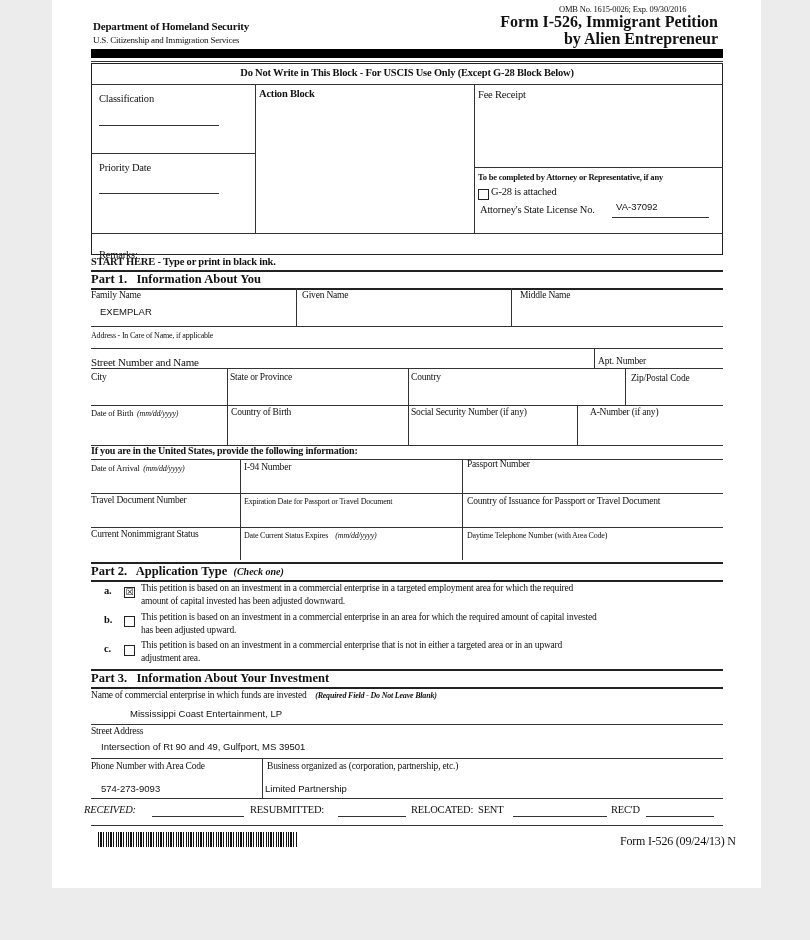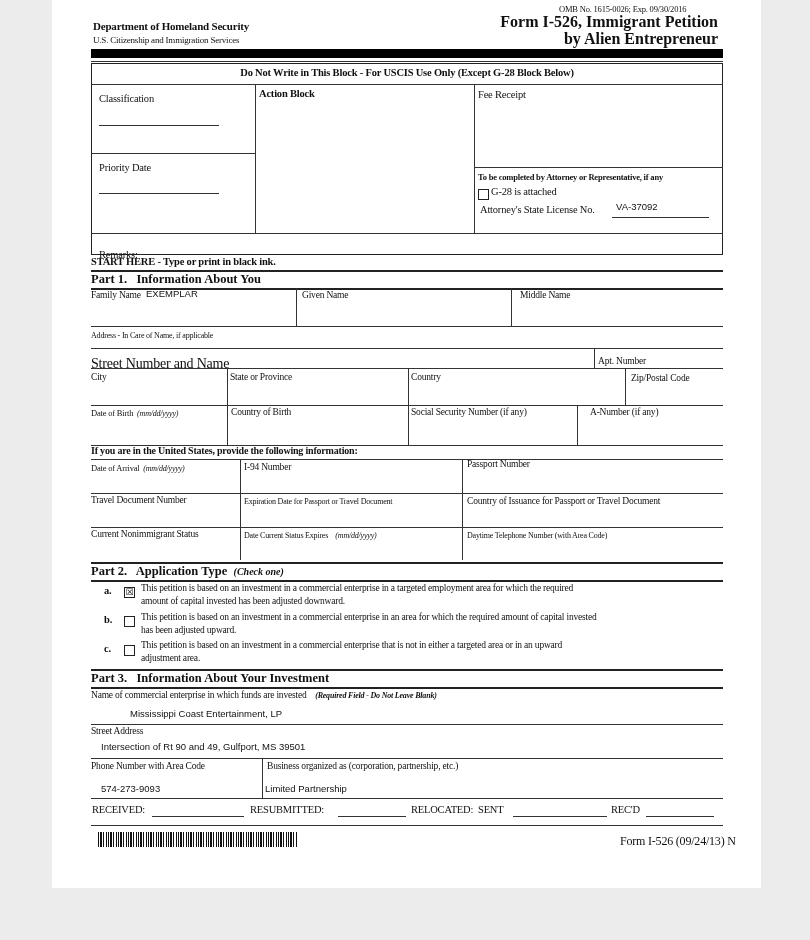--- a/index.html
+++ b/index.html
@@ -56,33 +56,33 @@
 <div class="uline" style="left:612px;top:217px;width:97px;"></div>
 <div class="hline" style="left:91px;top:233px;width:632px;"></div>
 <div class="lbl" style="left:99px;top:249px;">Remarks:</div>
 
 <div class="lbl b" style="left:91px;top:256px;">START HERE - Type or print in black ink.</div>
 <div class="hline thick" style="left:91px;top:270px;width:632px;"></div>
 <div class="part" style="left:91px;top:272px;white-space:pre;">Part 1.   Information About You</div>
 <div class="hline thick" style="left:91px;top:288px;width:632px;"></div>
 
 <div class="lbl small" style="left:91px;top:290px;font-size:9.5px;">Family Name</div>
-<div class="val" style="left:100px;top:288px;margin-left:46px;">EXEMPLAR</div>
+<div class="val" style="left:100px;top:306px;">EXEMPLAR</div>
 <div class="vline" style="left:296px;top:288px;height:38px;"></div>
 <div class="lbl small" style="left:302px;top:290px;font-size:9.5px;">Given Name</div>
 <div class="abs" style="left:300px;top:303px;width:205px;height:20px;"></div>
 <div class="vline" style="left:511px;top:288px;height:38px;"></div>
 <div class="lbl small" style="left:520px;top:290px;font-size:9.5px;">Middle Name</div>
 <div class="abs" style="left:515px;top:303px;width:205px;height:20px;"></div>
 <div class="hline" style="left:91px;top:326px;width:632px;"></div>
 <div class="lbl tiny" style="left:91px;top:331px;font-size:8px;">Address - In Care of Name, if applicable</div>
 <div class="abs" style="left:91px;top:340px;width:632px;height:8px;"></div>
 <div class="hline" style="left:91px;top:348px;width:632px;"></div>
 <div class="vline" style="left:594px;top:348px;height:20px;"></div>
-<div class="lbl small" style="left:91px;top:356px;font-size:14px;">Street Number and Name</div>
+<div class="lbl small" style="left:91px;top:356px;font-size:11px;">Street Number and Name</div>
 <div class="lbl small" style="left:598px;top:356px;font-size:9.5px;">Apt. Number</div>
 <div class="hline" style="left:91px;top:368px;width:632px;"></div>
 
 <div class="lbl small" style="left:91px;top:372px;font-size:9.5px;">City</div>
 <div class="vline" style="left:227px;top:368px;height:37px;"></div>
 <div class="lbl small" style="left:230px;top:372px;font-size:9.5px;">State or Province</div>
 <div class="vline" style="left:408px;top:368px;height:37px;"></div>
 <div class="lbl small" style="left:411px;top:372px;font-size:9.5px;">Country</div>
 <div class="vline" style="left:625px;top:368px;height:37px;"></div>
 <div class="lbl small" style="left:631px;top:373px;font-size:9.5px;">Zip/Postal Code</div>
@@ -141,21 +141,21 @@
 <div class="lbl small" style="left:91px;top:726px;font-size:9.5px;">Street Address</div>
 <div class="val" style="left:101px;top:741px;">Intersection of Rt 90 and 49, Gulfport, MS 39501</div>
 <div class="hline" style="left:91px;top:758px;width:632px;"></div>
 <div class="lbl small" style="left:91px;top:761px;font-size:9.5px;">Phone Number with Area Code</div>
 <div class="val" style="left:101px;top:783px;">574-273-9093</div>
 <div class="vline" style="left:262px;top:758px;height:40px;"></div>
 <div class="lbl small" style="left:267px;top:761px;font-size:9.5px;">Business organized as (corporation, partnership, etc.)</div>
 <div class="val" style="left:265px;top:783px;">Limited Partnership</div>
 <div class="hline" style="left:91px;top:798px;width:632px;"></div>
 
-<div class="lbl" style="left:92px;top:804px;">RECEIVED:</div>
+<div class="lbl" style="left:84px;top:804px;font-style:italic;">RECEIVED:</div>
 <div class="uline" style="left:152px;top:816px;width:92px;"></div>
 <div class="lbl" style="left:250px;top:804px;">RESUBMITTED:</div>
 <div class="uline" style="left:338px;top:816px;width:68px;"></div>
 <div class="lbl" style="left:411px;top:804px;white-space:pre;">RELOCATED:  SENT</div>
 <div class="uline" style="left:513px;top:816px;width:94px;"></div>
 <div class="lbl" style="left:611px;top:804px;">REC'D</div>
 <div class="uline" style="left:646px;top:816px;width:68px;"></div>
 <div class="hline" style="left:91px;top:825px;width:632px;"></div>
 
 <div class="barcode"></div>

